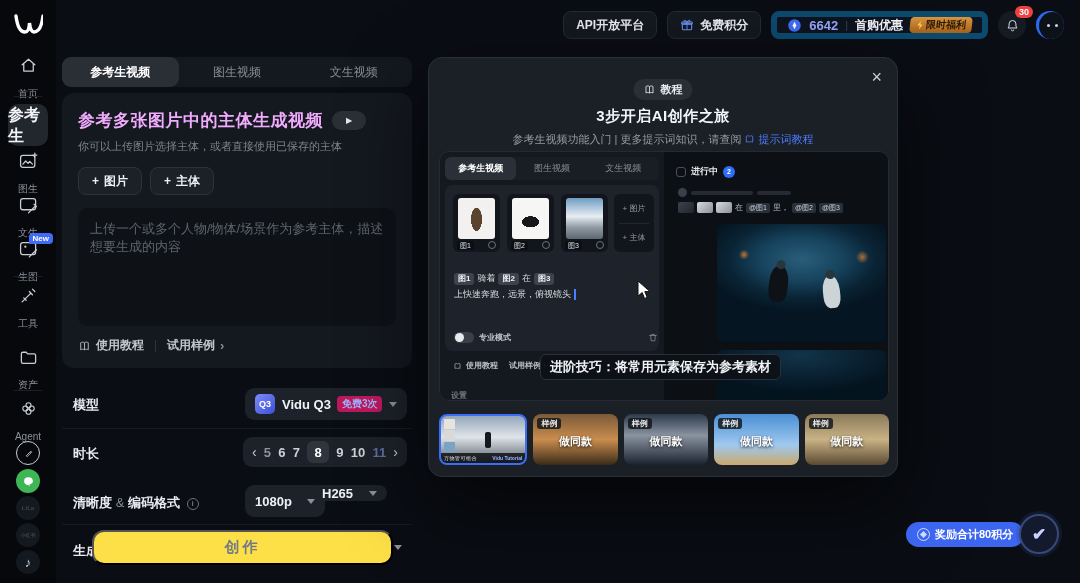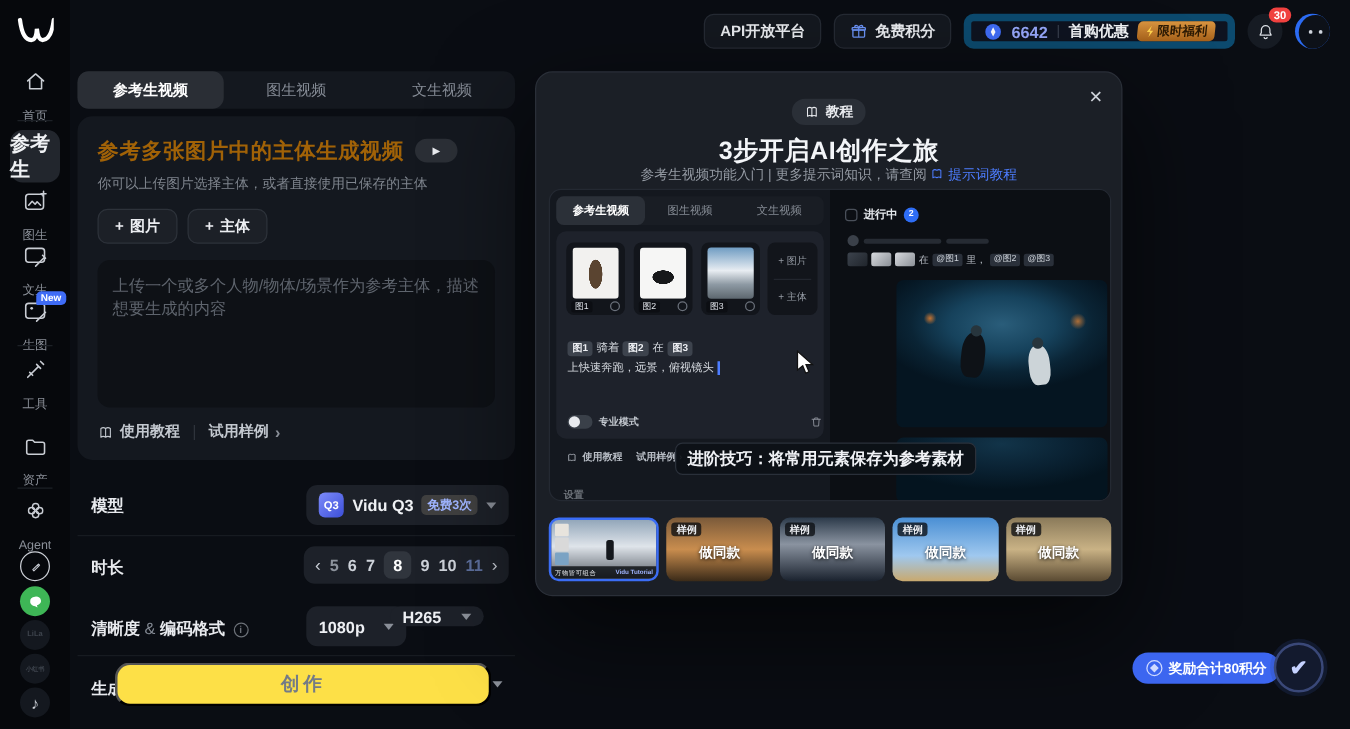--- a/index.html
+++ b/index.html
@@ -32,57 +32,57 @@
   .avatar{width:28px;height:28px;border-radius:50%;background:#2b6bf3;position:relative;overflow:hidden;cursor:pointer}
   .avatar i{position:absolute;left:3px;top:1px;width:27px;height:28px;border-radius:50%;background:#0d1118}
   .avatar b{position:absolute;left:11px;top:13px;width:3px;height:3px;border-radius:50%;background:#cfd4dc;box-shadow:8px 0 0 #cfd4dc}
 
   
   .tabs{position:absolute;left:62px;top:57px;width:350px;height:30px;background:#14181f;border-radius:9px;display:flex;z-index:1}
   .tab{flex:1;display:flex;align-items:center;justify-content:center;font-size:12px;color:#868c96;cursor:pointer}
   .tab.active{background:#2a2e35;border-radius:9px;color:#fff;font-weight:bold}
   .card{position:absolute;left:62px;top:93px;width:350px;height:275px;background:#14181f;border-radius:12px;padding:16px}
   .title-row{display:flex;align-items:center;gap:9px}
-  .c-title{font-size:17px;font-weight:bold;color:#a16207;letter-spacing:.5px}
+  .c-title{font-size:17px;font-weight:bold;color:#f0abfc;letter-spacing:.5px}
   .play-pill{width:34px;height:19px;background:#2b2f36;border-radius:10px;color:#e8eaee;font-size:8px;display:flex;align-items:center;justify-content:center;cursor:pointer}
   .c-sub{margin-top:7px;font-size:11px;color:#7f858e}
   .btn-row{margin-top:13px;display:flex;gap:8px}
   .chip-btn{height:28px;padding:0 13px;background:#1c2027;border:1px solid #2d323a;border-radius:8px;color:#eceef2;font-size:12px;font-weight:bold;display:flex;align-items:center;gap:5px;cursor:pointer}
   .prompt-ta{margin-top:13px;width:318px;height:118px;background:#0e1116;border:none;border-radius:10px;padding:12px;font-size:13px;color:#e6e8ec;resize:none;font-family:inherit;display:block}
   .prompt-ta::placeholder{color:#5e646d}
   .card-footer{margin-top:11px;display:flex;align-items:center;gap:11px;font-size:12px;color:#c3c8cf;font-weight:bold}
   .vdiv{width:1px;height:12px;background:#2e333b}
   .link-item{display:flex;align-items:center;gap:5px;cursor:pointer}
   .arr{color:#8a8f98;font-size:13px}
 
   
   .row-label{position:absolute;font-size:13px;font-weight:bold;color:#e8eaee;z-index:1}
   .hr{position:absolute;left:62px;width:350px;height:1px;background:#171b21}
   .val-box{position:absolute;background:#1d2129;border-radius:9px;display:flex;align-items:center;padding:0 10px;cursor:pointer}
   .caret{width:0;height:0;border-left:4px solid transparent;border-right:4px solid transparent;border-top:5px solid #8a8f98;margin-left:auto}
   .model-ic{width:20px;height:20px;border-radius:5px;background:linear-gradient(135deg,#7d8bfa,#3c4fd8);color:#fff;font-size:9px;font-weight:bold;display:flex;align-items:center;justify-content:center;margin-right:7px}
   .model-name{font-size:13px;font-weight:bold;color:#f0f2f5;margin-right:6px}
-  .model-badge{font-size:10px;color:#9fb4ff;background:#404040;border-radius:4px;padding:1px 5px;font-weight:bold}
+  .model-badge{font-size:10px;color:#9fb4ff;background:#be185d;border-radius:4px;padding:1px 5px;font-weight:bold}
   .dur-box{justify-content:space-between;padding:0 9px}
   .dur{font-size:13px;font-weight:bold;color:#cdd2d9;cursor:pointer}
   .dur.dim{color:#8d939c}
   .dur.sel{width:22px;height:22px;background:#30353d;border-radius:6px;color:#fff;display:flex;align-items:center;justify-content:center}
   .dur.mut{color:#5d6f9d}
   .dur-arrow{font-size:14px;color:#c9ced6;cursor:pointer}
   .amp{color:#868c96;font-weight:normal}
   .info-i{display:inline-flex;width:12px;height:12px;border:1px solid #6b7077;border-radius:50%;color:#6b7077;font-size:8px;align-items:center;justify-content:center;font-style:normal;vertical-align:1px;margin-left:3px}
   .val-txt{font-size:13px;font-weight:bold;color:#eef0f4}
   .create-btn{position:absolute;left:92px;top:530px;width:301px;height:35px;border-radius:12px;background:#fde047;color:#747b86;font-size:15px;font-weight:bold;letter-spacing:3px;display:flex;align-items:center;justify-content:center;z-index:2;cursor:pointer}
   .gen-caret{position:absolute;left:394px;top:545px;z-index:1}
 
   
   .modal{position:absolute;left:428px;top:57px;width:470px;height:420px;background:#1b1f26;border:1px solid #2a2f38;border-radius:14px;box-shadow:0 30px 80px rgba(0,0,0,.6);z-index:10}
   .m-close{position:absolute;right:15px;top:9px;font-size:18px;color:#cdd2d9;cursor:pointer}
   .m-badge{position:absolute;left:50%;transform:translateX(-50%);top:21px;height:21px;padding:0 10px;background:#2a2f37;border-radius:11px;display:flex;align-items:center;gap:5px;color:#e8eaee;font-size:11px;font-weight:bold}
-  .m-title{position:absolute;top:49px;width:100%;text-align:center;font-size:20px;font-weight:bold;color:#f3f5f8;letter-spacing:.5px}
+  .m-title{position:absolute;top:49px;width:100%;text-align:center;font-size:15px;font-weight:bold;color:#f3f5f8;letter-spacing:.5px}
   .m-sub{position:absolute;top:74px;width:100%;text-align:center;font-size:11px;color:#959ba4}
   .m-link{color:#4d7dff;cursor:pointer}
 
   .mini{position:absolute;left:10px;top:93px;width:450px;height:250px;border-radius:10px;background:#14181f;overflow:hidden;border:1px solid #242932}
   .mini-tabs{position:absolute;left:5px;top:5px;width:214px;height:23px;background:#191d24;border-radius:6px;display:flex}
   .mini-tab{flex:1;display:flex;align-items:center;justify-content:center;font-size:9px;color:#858b94}
   .mini-tab.active{background:#2b3038;border-radius:6px;color:#fff;font-weight:bold}
   .mini-card{position:absolute;left:5px;top:33px;width:214px;height:166px;background:#1e222b;border-radius:8px}
   .thumb{position:absolute;top:9px;width:47px;height:58px;background:#12151b;border-radius:6px}
   .t-img{position:absolute;left:5px;right:5px;top:4px;bottom:13px;border-radius:3px}

